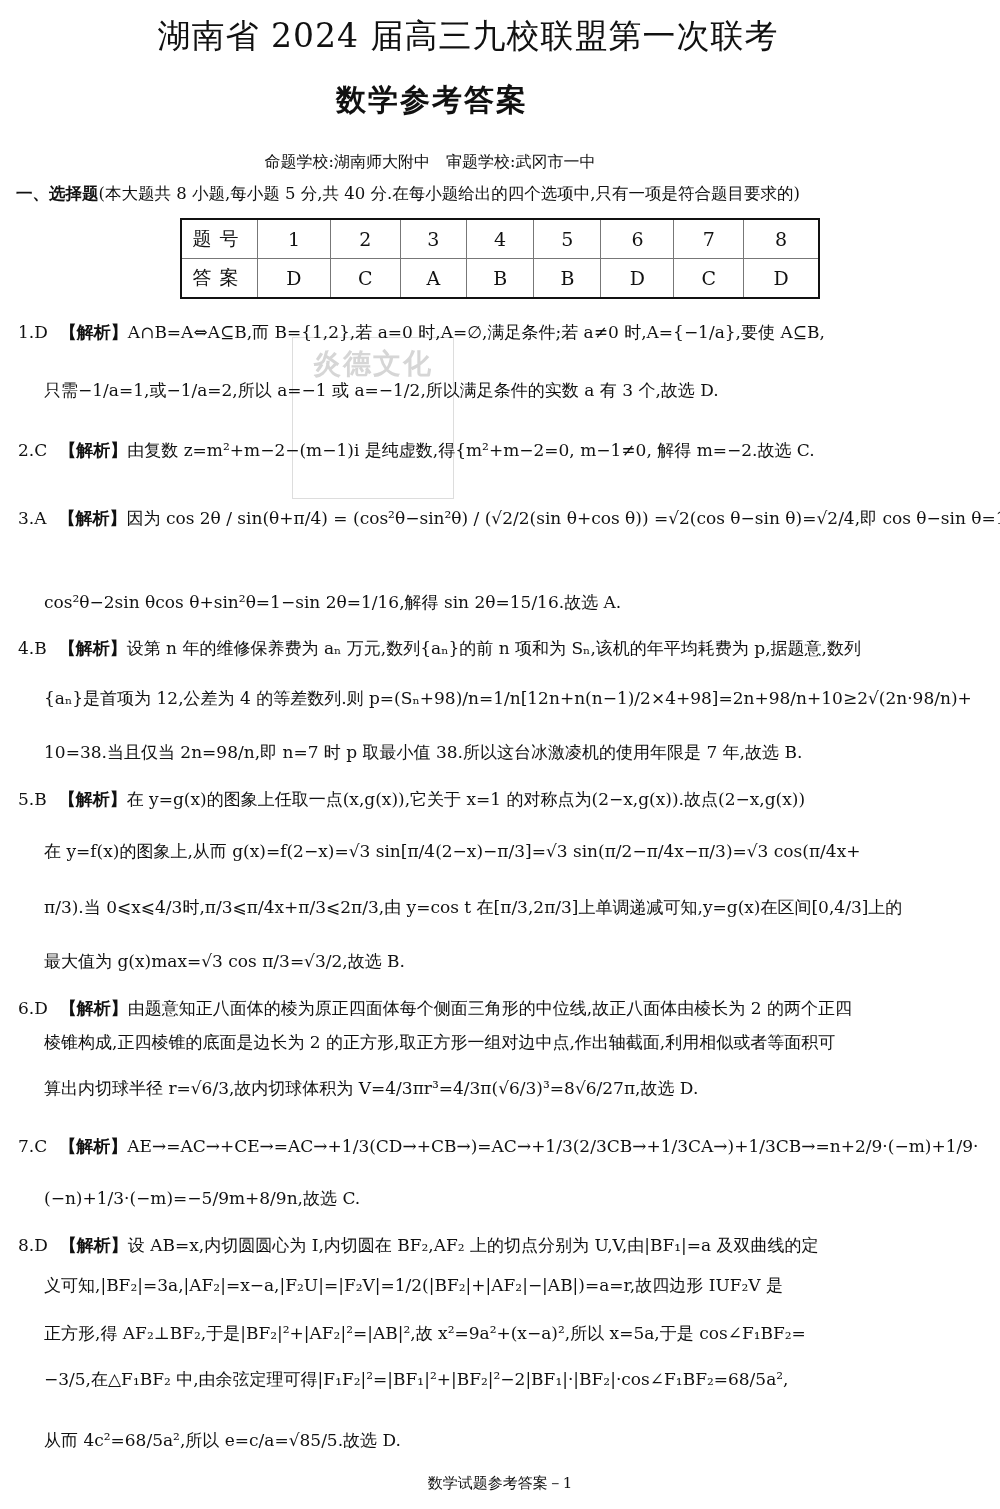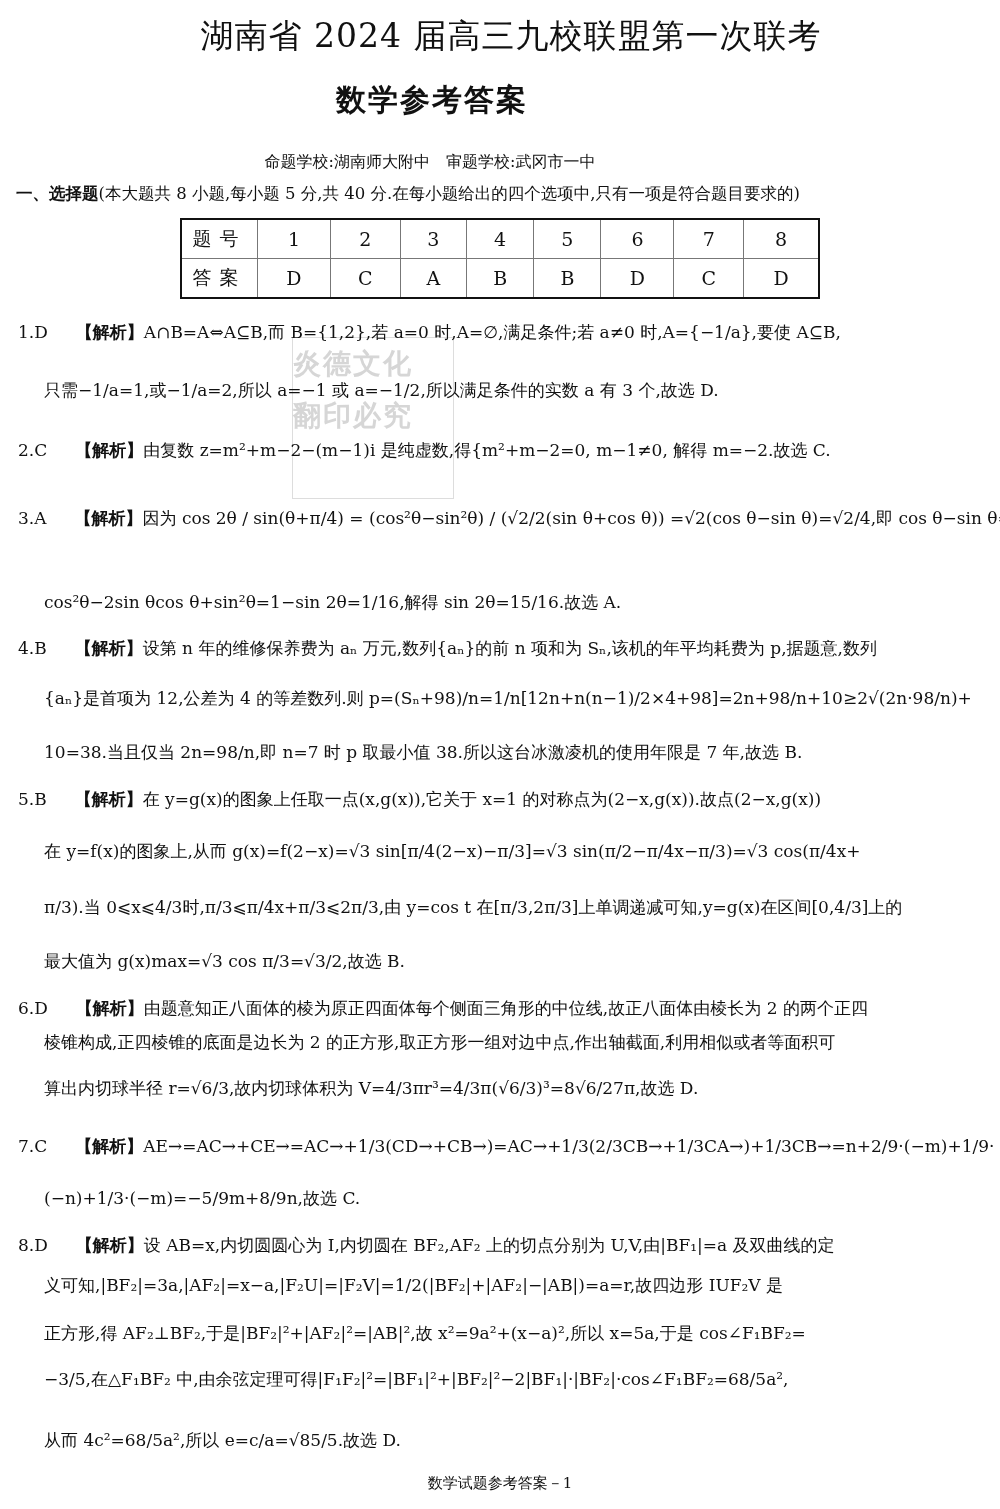--- a/index.html
+++ b/index.html
@@ -3,21 +3,21 @@
 <meta charset="utf-8">
 <style>
   html, body { margin: 0; padding: 0; background: #ffffff; }
   body {
     width: 1000px; height: 1509px; position: relative; overflow: hidden;
     font-family: "DejaVu Serif", "Liberation Serif", serif;
     color: #111;
   }
   .title {
     position: absolute; left: 0; width: 936px; top: 14px; text-align: center;
-    font-size: 33px; letter-spacing: 1px; font-weight: normal; padding-left: 43px;
+    font-size: 33px; letter-spacing: 1px; font-weight: normal;
   }
   .subtitle {
     position: absolute; left: 0; width: 864px; top: 80px; text-align: center;
     font-size: 30px; font-weight: bold; letter-spacing: 2px;
   }
   .schools {
     position: absolute; left: 0; width: 860px; top: 152px; text-align: center;
     font-size: 16px;
   }
   .section-head {
@@ -32,25 +32,25 @@
   table.answers td {
     border: 1px solid #777; height: 38px; text-align: center; padding: 0;
   }
   table.answers td.head { width: 75px; letter-spacing: 8px; }
   .q {
     position: absolute; left: 18px; width: 966px; font-size: 17px; line-height: 1.25;
   }
   .line { position: absolute; left: 0; white-space: nowrap; }
   .indent { left: 26px; }
   .lbl { font-weight: bold; }
-  .qnum { margin-right: 28px; }
+  .qnum { margin-right: 12px; }
   .watermark {
     position: absolute; left: 292px; top: 337px; width: 160px; height: 160px;
     border: 1px solid #ddd; color: #d6d6d6; font-size: 28px; font-weight: bold;
-    line-height: 52px; letter-spacing: 2px; pointer-events: none;
+    text-align: center; line-height: 52px; letter-spacing: 2px; pointer-events: none;
   }
   .footer {
     position: absolute; left: 0; width: 1000px; top: 1474px; text-align: center; font-size: 15px;
   }
 </style>
 </head>
 <body>
 
 <div class="title">湖南省 2024 届高三九校联盟第一次联考</div>
 <div class="subtitle">数学参考答案</div>
@@ -81,21 +81,20 @@
     <td>B</td>
     <td>D</td>
     <td>C</td>
     <td>D</td>
   </tr>
 </tbody>
   </table>
 
 <div class="watermark">
   <div>炎德文化</div>
-  <div>翻印必究</div>
 </div>
 
 <div class="q" style="top:322px;">
   <div class="line" style="top:0;">
     <span class="qnum">1.D</span><span class="lbl">【解析】</span><span>A∩B=A⇔A⊆B,而 B={1,2},若 a=0 时,A=∅,满足条件;若 a≠0 时,A={−1/a},要使 A⊆B,</span>
   </div>
   <div class="line indent" style="top:58px;">只需−1/a=1,或−1/a=2,所以 a=−1 或 a=−1/2,所以满足条件的实数 a 有 3 个,故选 D.</div>
 </div>
 
 <div class="q" style="top:440px;">

